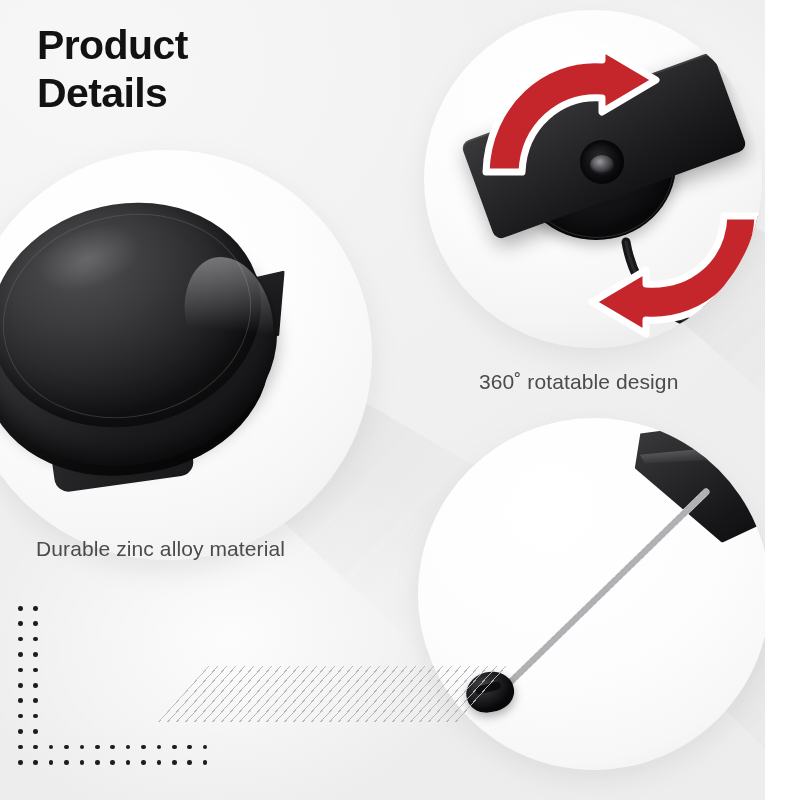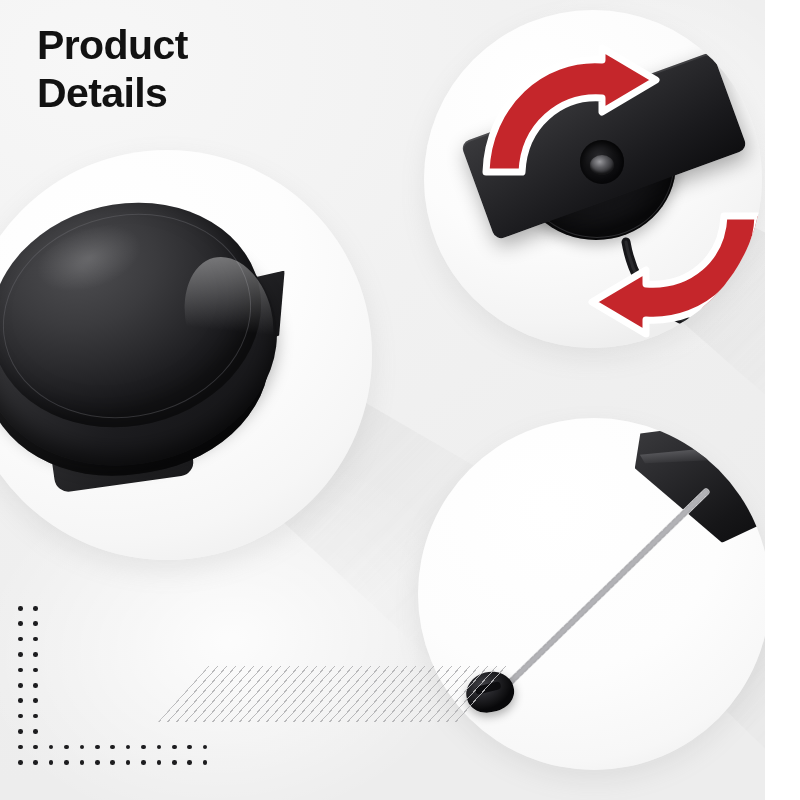--- a/index.html
+++ b/index.html
@@ -363,20 +363,21 @@
       <div class="zinc-foot"></div>
       <div class="zinc-bracket"></div>
       <div class="zinc-skirt"></div>
       <div class="zinc-rim"></div>
       <div class="zinc-top"></div>
       <div class="zinc-groove"></div>
       <div class="zinc-gloss"></div>
       <div class="zinc-edge-hl"></div>
     </div>
   </div>
+  <div class="caption" id="caption-zinc">Durable zinc alloy material</div>
 
   <div class="circle" id="circle-rotate">
     <div id="rot-art">
 
       <div class="rot-base"></div>
       <div class="rot-base-ring"></div>
 
       <svg class="rot-cable" viewBox="0 0 126 110">
         <path d="M8 6 C 16 52, 44 86, 96 92 C 112 94, 120 88, 124 80" fill="none" stroke="#17171a" stroke-width="9" stroke-linecap="round"></path>
         <path d="M8 6 C 16 52, 44 86, 96 92 C 112 94, 120 88, 124 80" fill="none" stroke="#3a3a3e" stroke-width="3" stroke-linecap="round" opacity="0.55"></path>
@@ -397,20 +398,21 @@
 
       <svg class="arrow-svg" id="arrow-bottom" width="180" height="130" viewBox="0 0 180 130">
         <path d="M170 8
                  C 168 66, 120 116, 58 112
                  L 58 126 L 4 94 L 58 62 L 58 76
                  C 100 79, 134 52, 136 8 Z" fill="#c5262b" stroke="#ffffff" stroke-width="7" stroke-linejoin="round"></path>
       </svg>
 
     </div>
   </div>
+  <div class="caption" id="caption-rotate">360˚ rotatable design</div>
 
   <div class="circle" id="circle-cord">
     <div id="cord-art">
 
       <div class="cord-housing"></div>
       <div class="cord-housing-lip"></div>
 
       <svg class="cord-cable" viewBox="0 0 240 230">
         <line x1="228" y1="4" x2="14" y2="212" stroke="#d9d9db" stroke-width="7" stroke-linecap="round"></line>
         <line x1="228" y1="4" x2="14" y2="212" stroke="#f4f4f5" stroke-width="3.2" stroke-linecap="round"></line>

